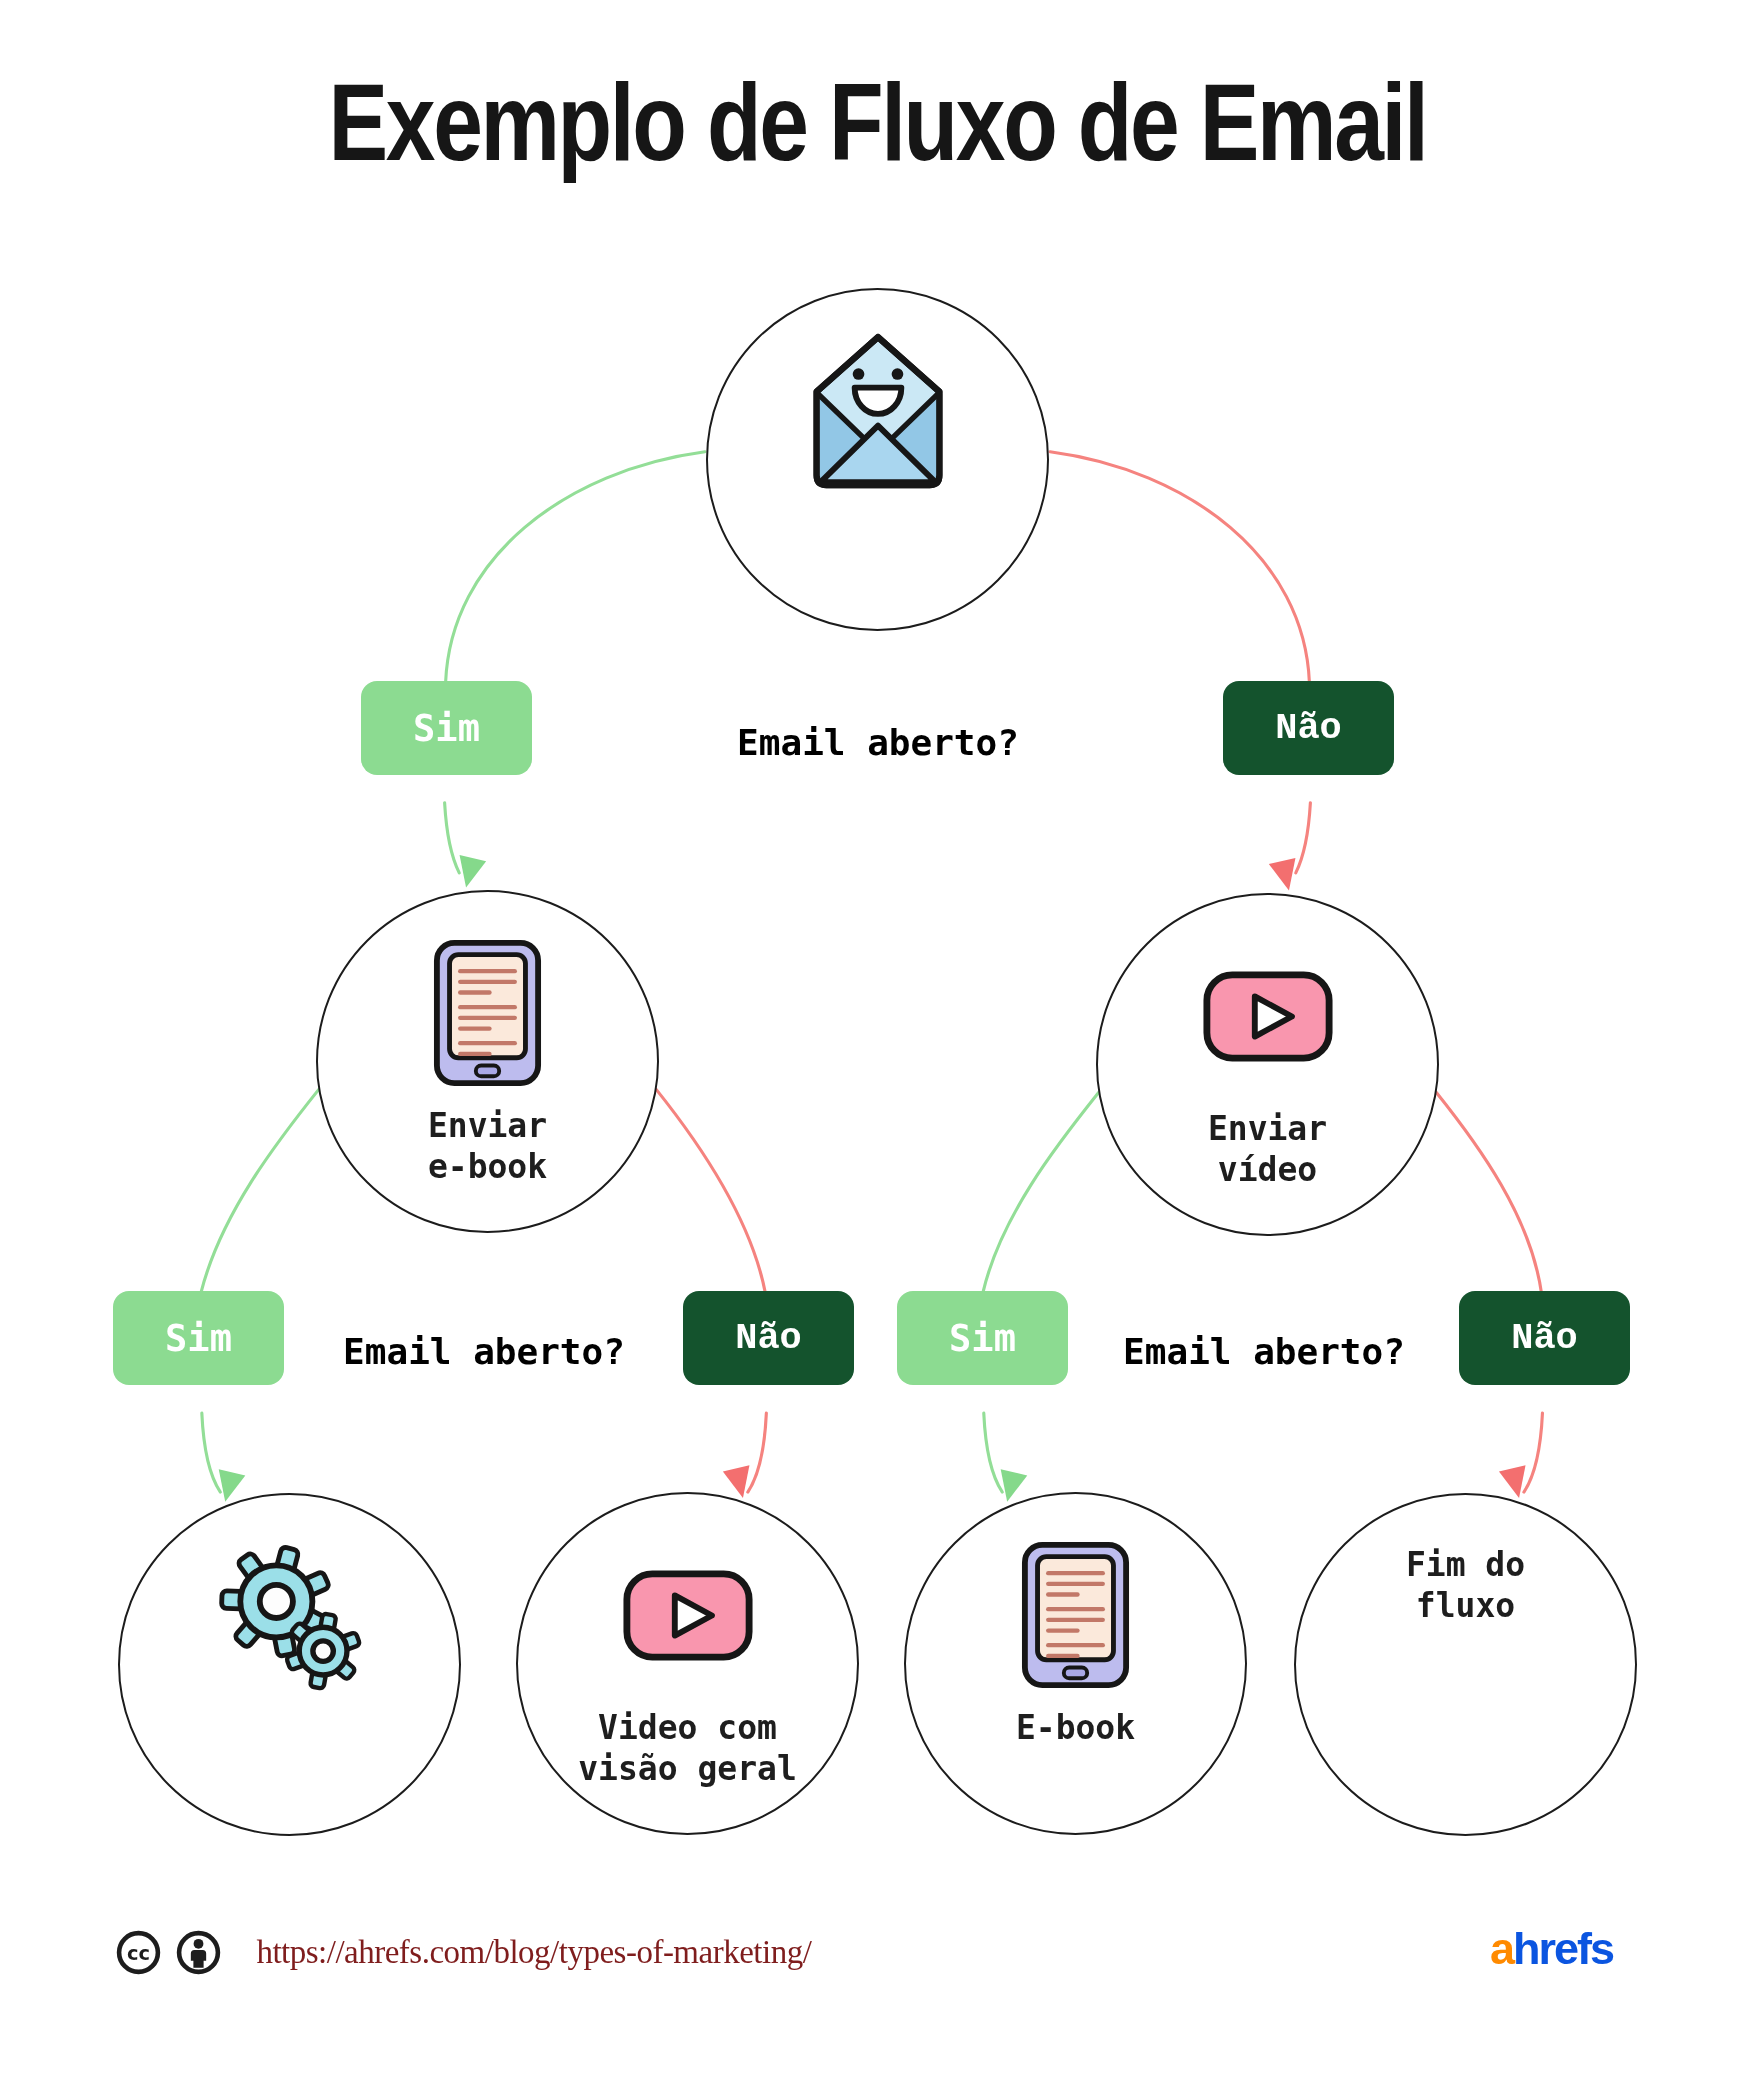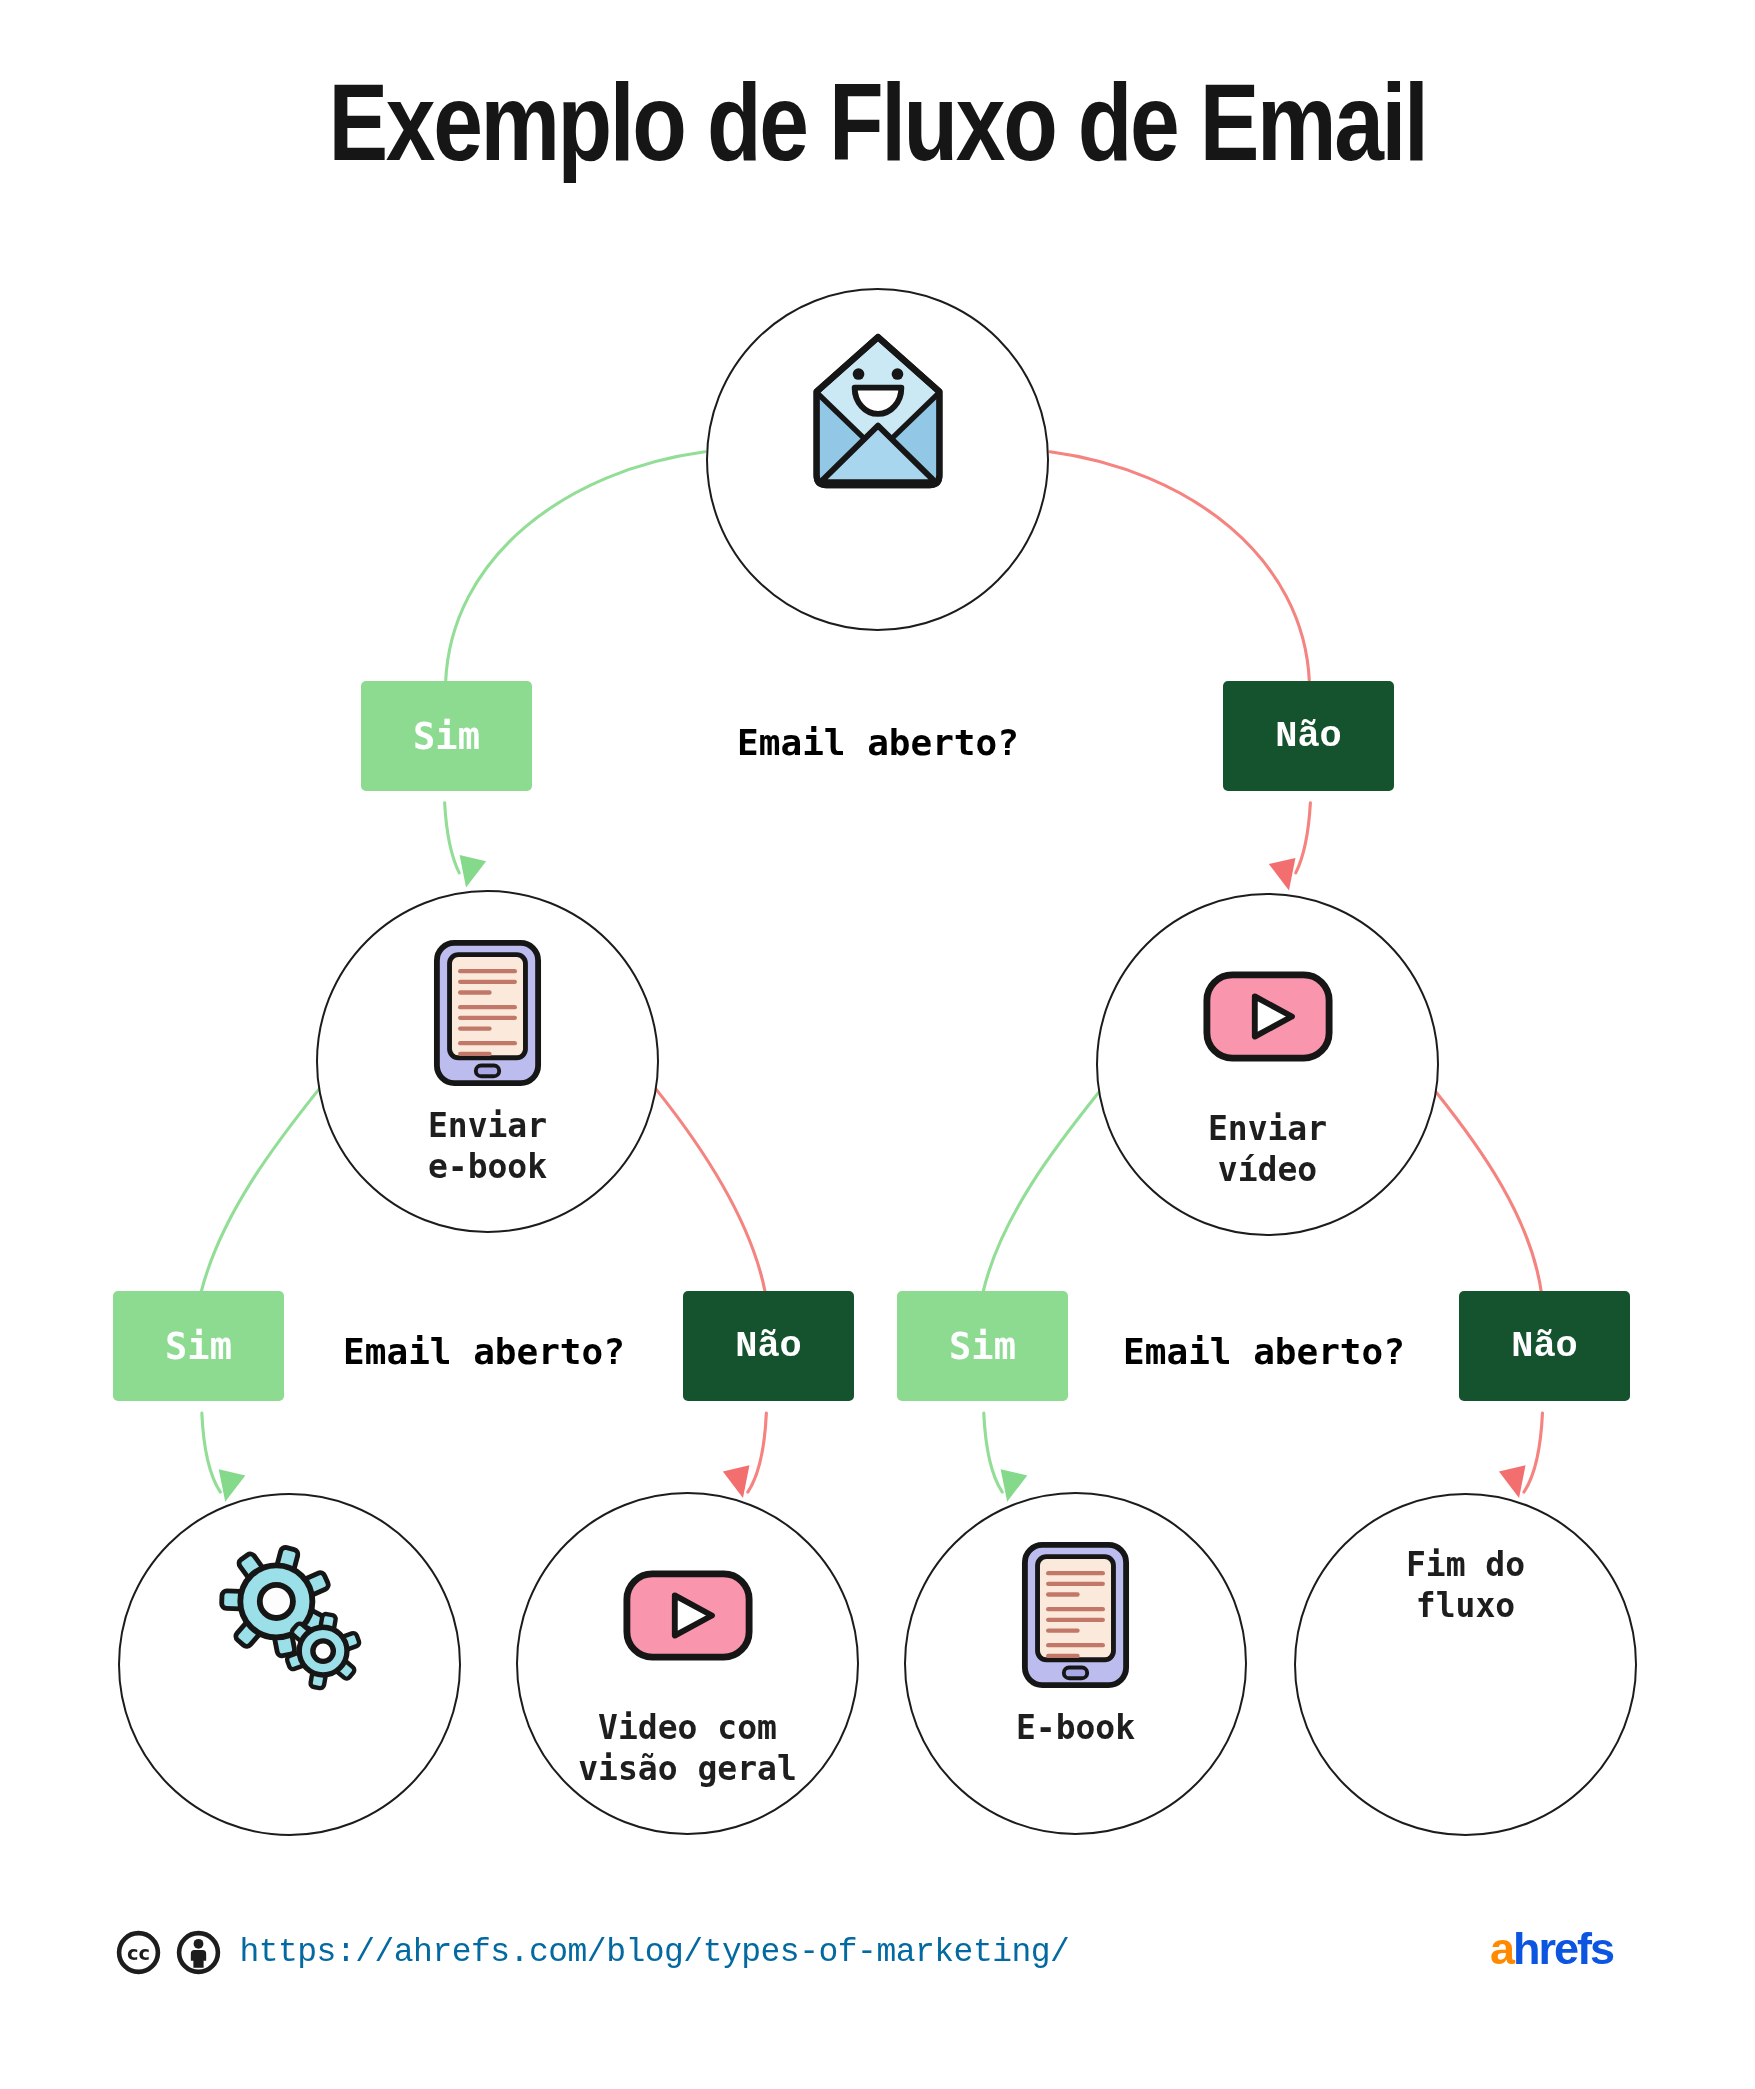--- a/index.html
+++ b/index.html
@@ -8,29 +8,29 @@
   .title{position:absolute;top:59px;left:0;width:100%;text-align:center;margin:0;
          font-family:"Liberation Sans",sans-serif;font-weight:700;font-size:109px;
          color:#161616;letter-spacing:-2.9px;transform:scaleX(.82);}
   .connectors{position:absolute;left:0;top:0;}
   .node{position:absolute;width:343px;height:343px;border:2.4px solid #1c1c1c;border-radius:50%;
         background:#fff;box-sizing:border-box;display:flex;flex-direction:column;align-items:center;
         padding-top:39px;}
   .icon-box{height:164px;display:flex;align-items:center;justify-content:center;}
   .node-label{margin-top:9.8px;text-align:center;font-weight:700;font-size:33px;line-height:41px;color:#1e1e1e;}
   .node-label span{display:block;}
-  .pill{position:absolute;width:171px;height:110px;border-radius:5px;display:flex;align-items:center;
+  .pill{position:absolute;width:171px;height:94px;border-radius:16px;display:flex;align-items:center;
         justify-content:center;color:#ffffff;font-weight:700;font-size:37px;}
   .pill-green{background:#8CDB91;}
   .pill-red{background:#14532d;font-family:Liberation Mono, monospace;}
   .question{position:absolute;transform:translateX(-50%);font-weight:700;font-size:36px;
             color:#000000;white-space:nowrap;}
   .footer{position:absolute;left:115px;top:1925px;display:flex;align-items:center;gap:12.7px;height:55px;}
   .license-icon{display:flex;}
-  .footer-url{font-family:Liberation Mono, monospace;font-size:33px;color:#0369a1;margin-left:5px;
+  .footer-url{font-family:Liberation Serif, serif;font-size:33px;color:#7f1d1d;margin-left:22px;
               letter-spacing:-0.5px;}
   .logo{position:absolute;top:1923px;left:1490px;font-family:Liberation Sans, sans-serif;
         font-weight:700;font-size:45px;letter-spacing:-2px;}
   .logo-a{color:#FF8A00;}
   .logo-rest{color:#0B55E0;}
 </style>
 </head>
 <body>
 
 <div class="canvas">

